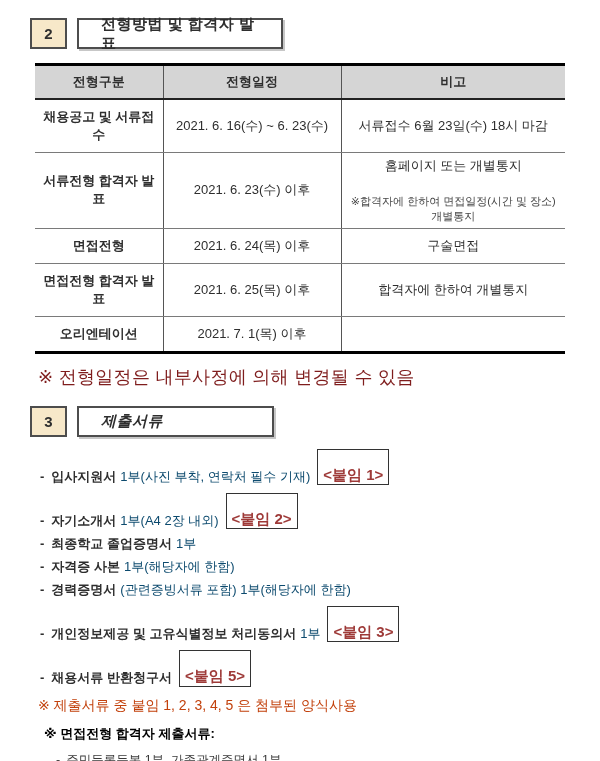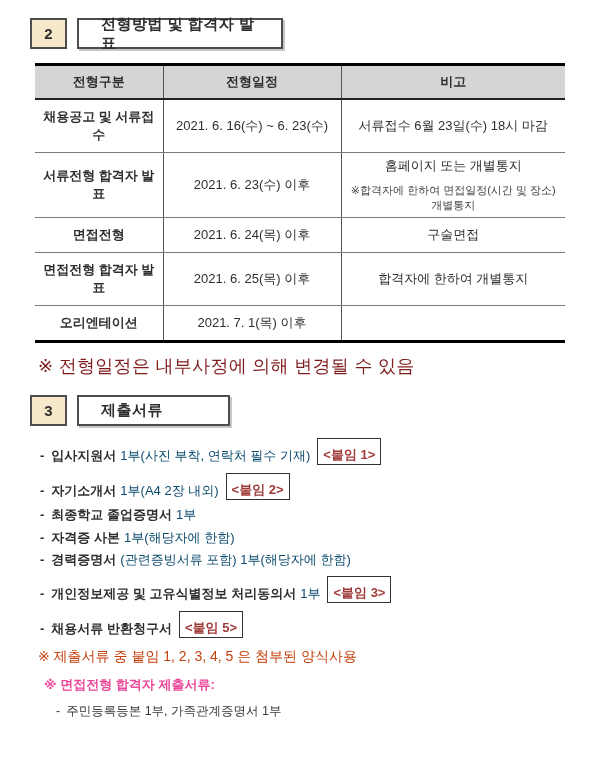--- a/index.html
+++ b/index.html
@@ -31,21 +31,21 @@
   .title-box {
     margin-left: 10px; height: 31px;
     border: 2px solid #4d4d4d;
     box-shadow: 2px 2px 0 rgba(130,130,130,.45);
     display: flex; align-items: center;
     padding: 0 22px;
     font-weight: bold; font-size: 15px;
     letter-spacing: .5px;
   }
   .tb-2 { width: 206px; }
-  .tb-3 { width: 153px; }
+  .tb-3 { width: 197px; font-style: italic; }
 
   table.schedule {
     margin: 14px 0 0 35px;
     width: 530px;
     border-collapse: collapse;
     border-top: 3px solid #000;
     border-bottom: 3px solid #000;
     table-layout: fixed;
   }
   table.schedule th, table.schedule td {
@@ -55,51 +55,51 @@
   }
   table.schedule th {
     background: var(--header_bg);
     font-weight: bold;
     border-bottom: 2px solid #222;
     padding: 7px 16px;
   }
   table.schedule th + th, table.schedule td + td { border-left: 1.5px solid #555; }
   table.schedule tbody tr:not(:last-child) td { border-bottom: 1.5px solid var(--line_gray); }
   td .cat { font-weight: bold; }
-  td .note-sub { font-size: 11px; color: #454545; margin-top: 8px; line-height: 1.35; }
+  td .note-sub { font-size: 11px; color: #454545; margin-top: 19px; line-height: 1.35; }
   td .note-sub:empty, td .note-main:empty { display: none; }
   tr.r2 td { padding: 4px 4px; }
   tr.r5 td { padding: 5px 4px; }
 
   .footnote {
     margin: 11px 0 3px 38px;
     font-size: 18px; color: #7f1d1d;
     letter-spacing: .3px;
   }
 
   .doc-list { margin: 12px 0 0 40px; list-style: none; }
   .doc-list .doc-item { margin-bottom: 8px; font-size: 13px; line-height: 1.15; }
   .dash { margin-right: 7px; font-weight: bold; }
   .doc-name { font-weight: bold; }
   .doc-detail { margin-left: 4px; color: #0c4a6e; }
   .doc-detail:empty { display: none; }
   .doc-tag {
     display: inline-block;
     margin-left: 7px;
     border: 1.5px solid #333;
-    padding: 9px 5px 1px 5px;
-    font-size: 13px; font-weight: bold;
+    padding: 16px 5px 1px 5px;
+    font-size: 15px; font-weight: bold;
     color: var(--tag_color);
     background: #fff;
     vertical-align: 1px;
   }
   .doc-tag:empty { display: none; }
 
   .list-note { margin: 10px 0 0 38px; font-size: 14px; color: #c2410c; }
-  .list-note-bold { margin: 10px 0 0 44px; font-size: 13px; font-weight: bold; color: #ec4899; }
+  .list-note-bold { margin: 10px 0 0 44px; font-size: 13px; font-weight: bold; color: #000000; }
   .sub-list { margin: 9px 0 0 56px; list-style: none; }
   .sub-list .sub-item { margin-bottom: 9px; font-size: 12.5px; color: #3a3a3a; }
   .sub-dash { margin-right: 6px; }
 </style>
 </head>
 <body>
 
 <div class="section-header sh-2">
   <div class="num-badge">2</div>
   <div class="title-box tb-2">전형방법 및 합격자 발표</div>

